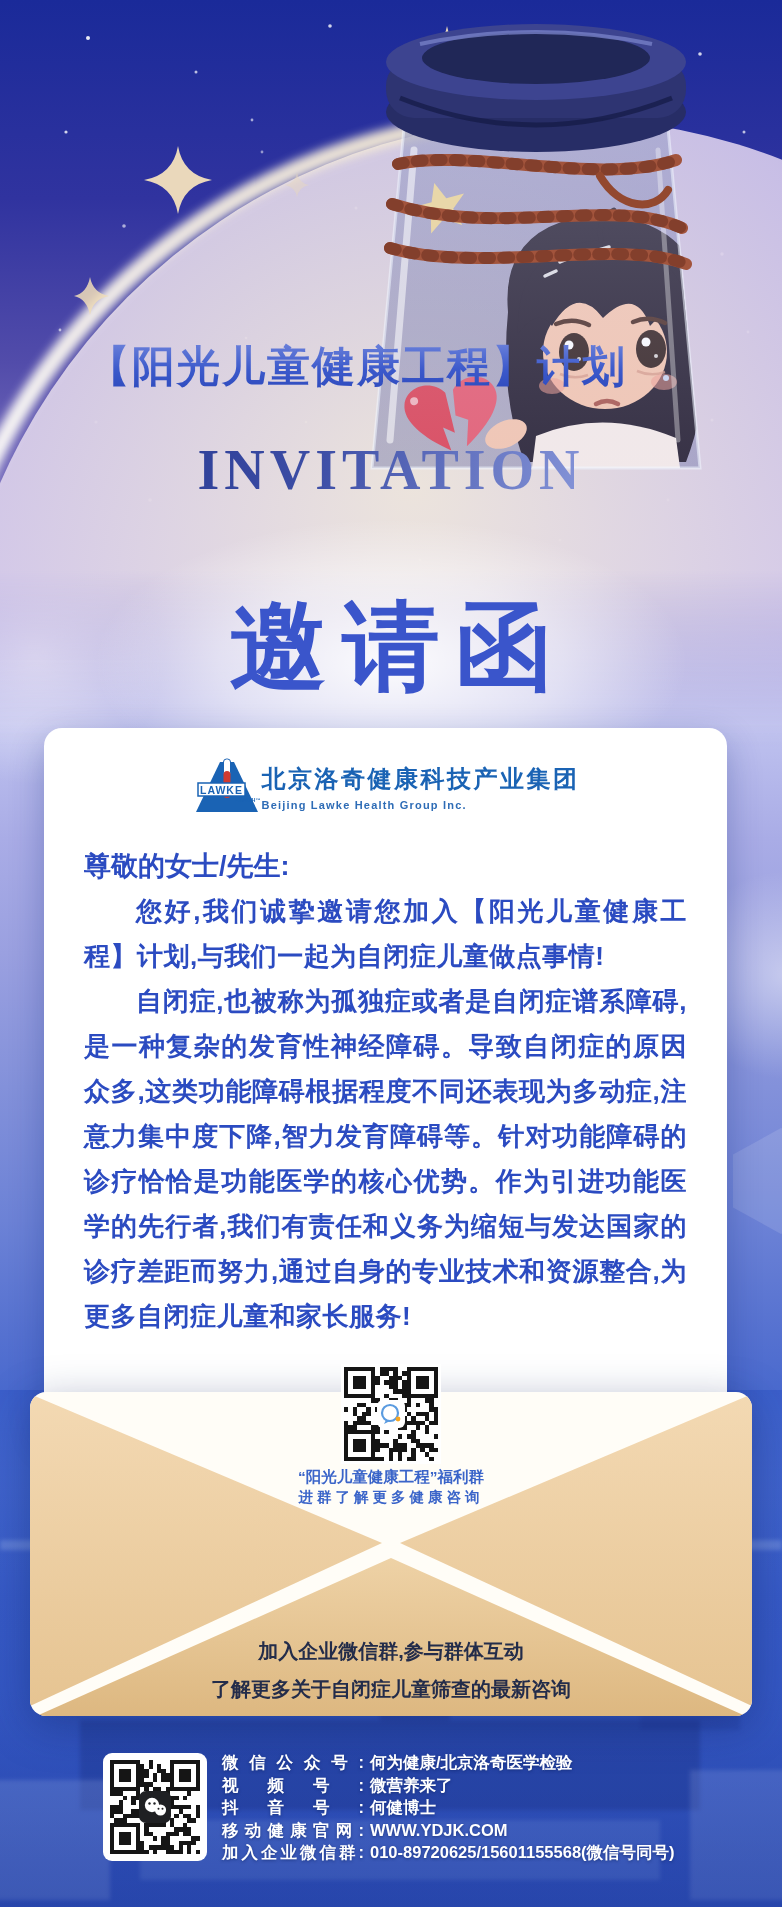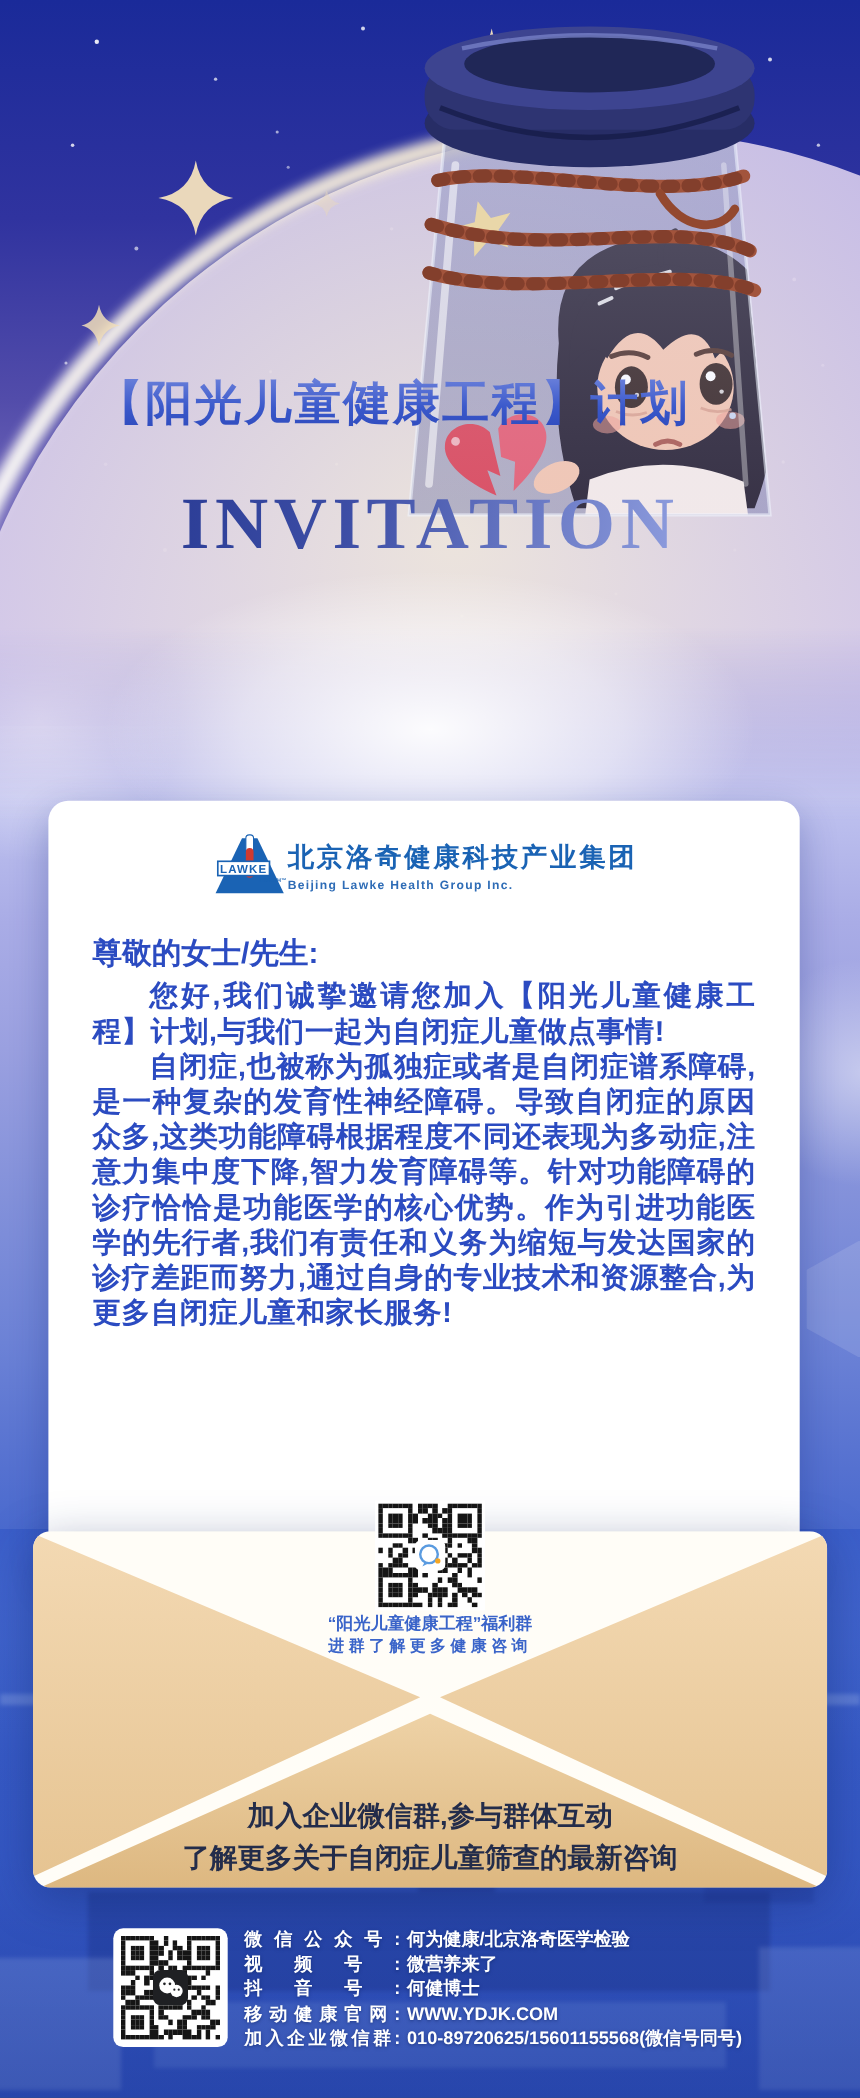--- a/index.html
+++ b/index.html
@@ -31,55 +31,55 @@
   
   .hero { position:absolute; left:0; top:0; width:782px; height:770px; z-index:3; }
 
   
   .title { position:absolute; left:0; top:338px; width:714px; text-align:center; z-index:5;
            font-size:43px; font-weight:bold; letter-spacing:2px;
            color:#3a57c6;
            background:linear-gradient(180deg,#7287dd 0%,#3b59cb 55%,#2b47ba 100%);
            -webkit-background-clip:text; background-clip:text; -webkit-text-fill-color:transparent; }
   .inv-en { position:absolute; left:0; top:438px; width:782px; text-align:center; z-index:5;
-           font-family:"Liberation Serif","DejaVu Serif",serif; font-size:67px; font-weight:bold;
+           font-family:"Liberation Serif","DejaVu Serif",serif; font-size:56px; font-weight:bold;
            letter-spacing:5px; color:#33459e;
            background:linear-gradient(98deg,#22348e 8%,#3c4da5 40%,#8b9adc 78%,#aab6ea 100%);
            -webkit-background-clip:text; background-clip:text; -webkit-text-fill-color:transparent; }
   .inv-cn { position:absolute; left:0; top:583px; width:782px; text-align:center; z-index:5;
            font-family:"Liberation Serif","DejaVu Serif",serif; font-size:97px; font-weight:bold;
            letter-spacing:16px; padding-left:16px; color:#3a55cb; }
 
   
   .card { position:absolute; left:44px; top:728px; width:683px; height:706px; z-index:6;
           background:#ffffff; border-radius:18px; box-shadow:0 12px 34px rgba(18,38,120,.30);
           padding:26px 40px 0 40px; }
   .logo-row { display:flex; justify-content:center; align-items:center; gap:0; height:66px; }
   .logo-names { text-align:left; }
   .logo-cn { font-size:24px; font-weight:bold; color:#1a63b4; letter-spacing:2.5px; }
   .logo-en { font-size:11px; font-weight:bold; color:#2e6cb6; letter-spacing:1.2px; margin-top:4px; }
   .salute { margin-top:24px; font-size:27px; font-weight:bold; color:#2b4bc1; line-height:45px; }
-  .para { font-size:26px; font-weight:600; color:#2b4bc1; line-height:32px;
+  .para { font-size:26px; font-weight:600; color:#2b4bc1; line-height:45px;
           text-indent:2em; text-align:justify; letter-spacing:.5px; }
 
   
   .qr-letter { position:absolute; left:341px; top:1364px; width:100px; height:100px; z-index:8; background:#fff; }
   .qr-grid { position:absolute; inset:3px; display:grid; grid-template-columns:repeat(21,1fr); grid-auto-rows:1fr; }
   .qr-grid i { background:transparent; }
   .qr-grid i.on { background:#151515; }
   .qr-center { position:absolute; left:50%; top:50%; transform:translate(-50%,-50%); z-index:2; }
   .qr-caption { position:absolute; left:0; top:1466px; width:782px; text-align:center; z-index:8; color:#3a64c9; }
   .qr-cap1 { font-size:15.5px; font-weight:bold; line-height:21px; }
   .qr-cap2 { font-size:14.5px; font-weight:600; letter-spacing:4px; line-height:21px; }
 
   
   .envelope { position:absolute; left:30px; top:1392px; width:722px; height:324px; z-index:7;
               filter:drop-shadow(0 10px 22px rgba(10,28,90,.35)); }
   .env-text { position:absolute; left:0; top:240px; width:722px; text-align:center;
-              color:#232c4a; font-size:25px; font-weight:600; line-height:38px; }
+              color:#232c4a; font-size:20px; font-weight:600; line-height:38px; }
 
   
   .photo { position:absolute; left:0; top:1390px; width:782px; height:517px; z-index:2; overflow:hidden;
            background:linear-gradient(180deg,#4b6fd3 0%,#3558c4 40%,#2e50bb 100%); }
   .phshapes { position:absolute; inset:0; filter:blur(2px); }
   .ph { position:absolute; }
   .photofade { position:absolute; inset:0;
            background:linear-gradient(180deg,#3b5ec9 0%,rgba(59,94,201,.30) 22%,rgba(59,94,201,.12) 58%,rgba(28,52,145,.38) 100%); }
 
   .fqr { position:absolute; left:103px; top:1753px; width:104px; height:108px; z-index:9;
@@ -254,20 +254,21 @@
           <ellipse cx="536" cy="58" rx="114" ry="26" fill="#202757"></ellipse>
           <path d="M400 98 Q536 152 672 98" stroke="#141a44" stroke-width="5" fill="none" opacity=".7"></path>
           <path d="M420 44 Q536 20 652 44" stroke="#767fc6" stroke-width="4" fill="none" opacity=".8"></path>
         </g>
       </g>
     </g>
   </svg>
 
   <div class="title">【阳光儿童健康工程】计划</div>
   <div class="inv-en">INVITATION</div>
+  <div class="inv-cn">邀请函</div>
 
   <section class="card">
     <div class="logo-row">
       <svg width="70" height="62" viewBox="0 0 70 62">
         <path d="M4 56 L28 6 L42 6 L66 56 Z" fill="#1a63b4"></path>
         <rect x="31.5" y="3" width="7" height="16" rx="3" fill="#ffffff" stroke="#1a63b4" stroke-width="1"></rect>
         <rect x="31.5" y="15" width="7" height="27" rx="3.5" fill="#d03a30"></rect>
         <rect x="6" y="27" width="47" height="13" fill="#ffffff" stroke="#1a63b4" stroke-width="1.5"></rect>
         <text x="29.5" y="37.5" text-anchor="middle" font-size="10.5" font-weight="bold" fill="#1a63b4" letter-spacing="1">LAWKE</text>
         <text x="56" y="46" text-anchor="middle" font-size="5" font-weight="bold" fill="#1a63b4">HEALTH™</text>

